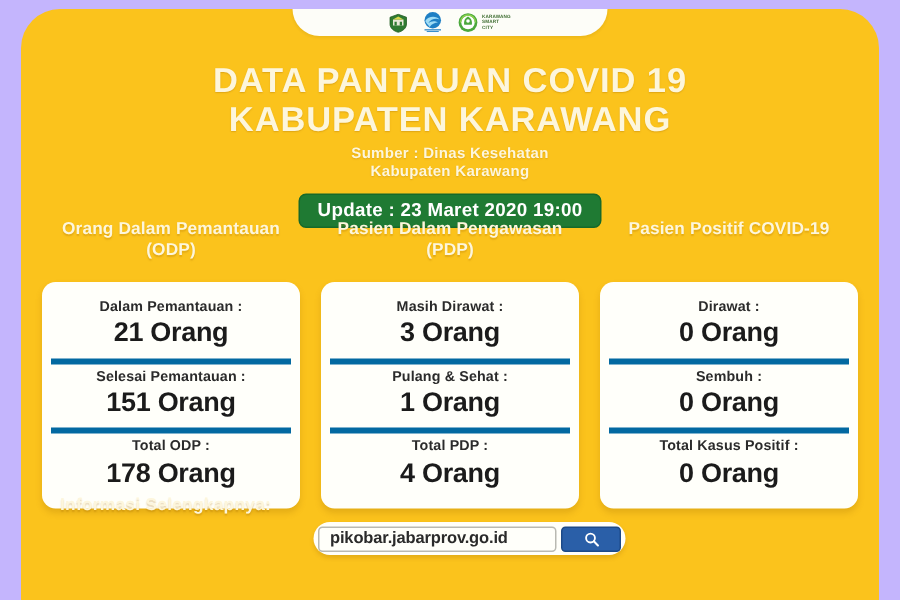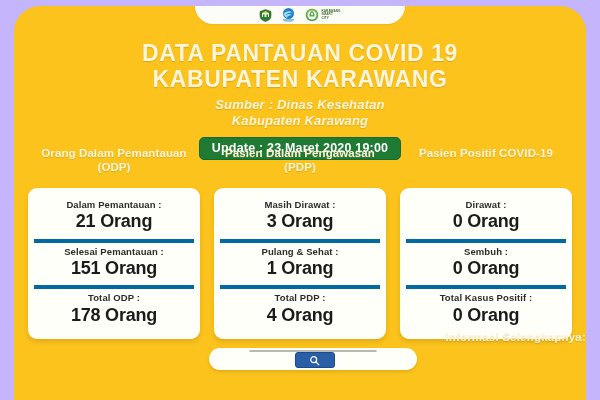--- a/index.html
+++ b/index.html
@@ -46,24 +46,23 @@
 
   
   .title-wrap { position:absolute; top:34px; left:0; width:100%; text-align:center; }
   .title {
     font-size:23px; font-weight:bold; color:#fdf6dc;
     letter-spacing:.6px; line-height:1.14;
     text-shadow:0 1px 1px rgba(170,110,0,.35);
   }
   .subtitle {
     margin-top:5px;
-    font-size:13px; font-weight:bold; color:#fdf6dc;
+    font-size:10px; font-weight:bold; color:#fdf6dc;
     line-height:1.2; letter-spacing:.2px;
     text-shadow:0 1px 1px rgba(170,110,0,.3);
-    font-style:italic;
   }
   .update-badge {
     display:inline-block;
     margin-top:8px;
     background:#1f7a33;
     color:#ffffff;
     font-size:12.5px; font-weight:bold;
     letter-spacing:.2px;
     padding:3px 12px 4px;
     border-radius:5px;
@@ -100,37 +99,36 @@
     letter-spacing:.1px; line-height:1.2;
   }
   .stat-value {
     font-size:18px; font-weight:bold; color:#1b1b1b;
     line-height:1.18; letter-spacing:-.2px; margin-top:1px;
   }
 
   
   .footer {
     position:absolute; bottom:30px; left:0; width:100%;
-    text-align:right;
+    text-align:left;
     padding-left:26px;
   }
   .footer-label {
     font-size:11.5px; font-weight:bold; color:#fdf6dc;
     letter-spacing:.2px;
     text-shadow:0 1px 1px rgba(170,110,0,.3);
   }
   .searchbar {
     margin:5px auto 0;
     width:208px; height:22px;
     background:#fffffa;
     border-radius:11px;
     display:flex; align-items:center;
     padding:2px 3px;
     box-shadow:0 2px 3px rgba(150,95,0,.22);
-    flex-direction:column;
   }
   .search-field {
     flex:1; height:17px;
     border:1px solid #b9b9b2;
     border-radius:3px;
     background:#fffffa;
     display:flex; align-items:center;
     padding-left:7px;
     font-size:11px; font-weight:bold; color:#2b2b2b;
     letter-spacing:-.1px;

